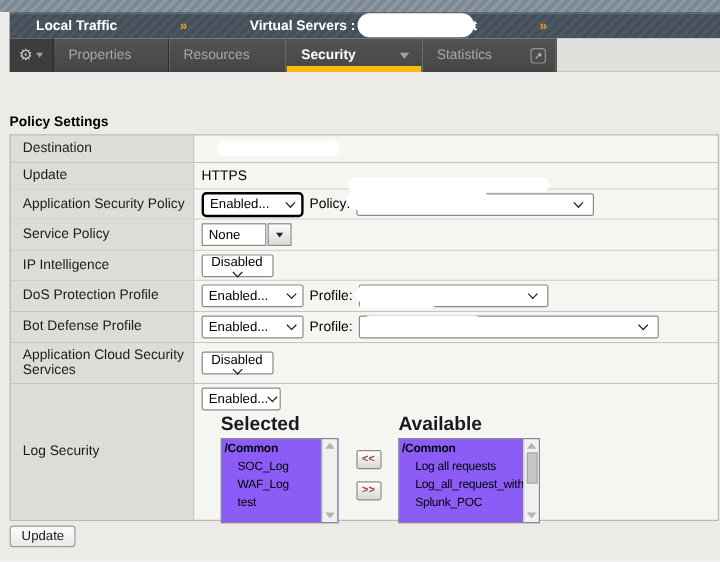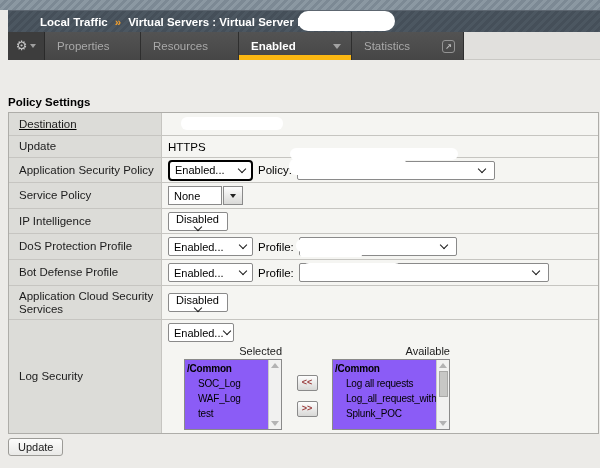--- a/index.html
+++ b/index.html
@@ -6,22 +6,22 @@
   body { font-family: "Liberation Sans", sans-serif; background: #fff; }
   .page { position: relative; width: 600px; height: 468px; background: #ecebe8; overflow: hidden; }
 
   
   .top-band { position: absolute; top: 0; left: 0; width: 600px; height: 10px;
     background: repeating-linear-gradient(135deg, #8b98a2 0 3px, #7c8994 3px 6px); }
 
   
   .crumb-bar { position: absolute; top: 10px; left: 8px; width: 592px; height: 22px;
     background: repeating-linear-gradient(135deg, #4c5761 0 3px, #454f59 3px 6px);
-    border-top: 1px solid #5d6670; display: flex; align-items: center; padding-left: 32px;
-    font-size: 11.5px; font-weight: bold; color: #fff; }
+    border-top: 1px solid #5d6670; display: flex; align-items: center; padding-left: 22px;
+    font-size: 11.5px; font-weight: bold; color: #fff; gap: 45px; }
   .crumb-sep { color: #ee9d2c; margin: 0 7px; font-weight: bold; }
 
   
   .tab-bar { position: absolute; top: 32px; left: 8px; width: 592px; height: 28px; display: flex; }
   .gear-btn { width: 37px; height: 28px; background: #3d3d3d; border-right: 1px solid #2a2a2a;
     display: flex; align-items: center; justify-content: center; gap: 3px; }
   .gear-glyph { color: #c7c7c7; font-size: 13px; line-height: 28px; }
   .tri-down-sm { width: 0; height: 0; border-left: 3px solid transparent; border-right: 3px solid transparent; border-top: 4px solid #9f9f9f; }
   .tab { height: 28px; background: linear-gradient(#535353, #464646); border-right: 1px solid #2e2e2e;
     color: #a9a9a9; font-size: 11.5px; line-height: 27px; padding-left: 12px; position: relative;
@@ -36,21 +36,21 @@
   .popup-icon { margin-left: auto; margin-right: 8px; width: 13px; height: 13px; border: 1px solid #949494;
     border-radius: 3px; color: #b8b8b8; font-size: 8px; line-height: 11px; text-align: center; font-weight: bold; }
   .tab-bar-rest { flex: 1; background: #e1e0dd; border-bottom: 1px solid #c9c8c4; }
 
   
   .section-title { position: absolute; left: 8px; top: 96px; font-size: 11.5px; font-weight: bold; color: #000; }
 
   
   .settings-table { position: absolute; left: 8px; top: 112px; width: 591px; border: 1px solid #aeada9; }
   .trow { display: flex; border-top: 1px solid #c6c5c1; }
-  .trow:first-child { border-top: none; text-decoration: underline; }
+  .trow:first-child { border-top: none; }
   .h22 { height: 22px; } .h25 { height: 25px; } .h26 { height: 26px; } .h34 { height: 34px; } .hlog { height: 114px; }
   .cell-label { width: 153px; flex: none; background: #dcdcd8; border-right: 1px solid #c6c5c1;
     display: flex; align-items: center; padding: 0 6px 0 10px; font-size: 11.5px; color: #1c1c1c; line-height: 13px; }
   .cell-value { flex: 1; background: #f5f5f2; display: flex; align-items: center; padding-left: 6px;
     font-size: 11.5px; color: #000; min-width: 0; position: relative; }
 
   
   .sel { display: inline-flex; align-items: center; justify-content: space-between; background: #fff;
     border: 1px solid #8a8a8a; border-radius: 2px; height: 19px; padding: 0 6px 0 5px; font-size: 11px;
     color: #000; flex: none; text-align: right; }
@@ -65,21 +65,21 @@
   .combo-input { width: 54px; height: 19px; background: #fff; border: 1px solid #8a8a8a;
     padding-left: 5px; font-size: 11px; display: flex; align-items: center; flex: none; }
   .combo-btn { width: 20px; height: 19px; margin-left: 1px; background: linear-gradient(#fdfdfd, #d9d9d7);
     border: 1px solid #8a8a8a; display: flex; align-items: center; justify-content: center; flex: none; }
   .tri-down { width: 0; height: 0; border-left: 3.5px solid transparent; border-right: 3.5px solid transparent; border-top: 4px solid #222; }
 
   
   .cell-log { flex-direction: column; align-items: flex-start; padding-top: 3px; }
   .dual { display: flex; margin-top: 1px; margin-left: 16px; }
   .lp-col { display: flex; flex-direction: column; }
-  .lp-header { text-align: right; font-size: 11px; color: #1b1b1b; margin-bottom: 2px; margin-top: 2px; }
+  .lp-header { text-align: left; font-size: 16px; color: #1b1b1b; margin-bottom: 2px; margin-top: 2px; font-weight: bold; }
   .listbox { border: 1px solid #8a8a8a; background: #8b5cf6; height: 71px; display: flex; }
   .listbox-selected { width: 98px; }
   .listbox-available { width: 118px; }
   .list-items { flex: 1; overflow: hidden; padding-top: 1px; }
   .li { font-size: 10px; line-height: 15px; padding-left: 13px; white-space: nowrap; overflow: hidden; color: #000; letter-spacing: -0.2px; }
   .li-root { font-weight: bold; padding-left: 2px; }
   .vscroll { width: 13px; flex: none; border-left: 1px solid #cbcbc9; background: #f1f1f0;
     display: flex; flex-direction: column; align-items: center; padding: 3px 0; }
   .sb-up { width: 0; height: 0; border-left: 4px solid transparent; border-right: 4px solid transparent; border-bottom: 5px solid #b3b3b3; }
   .sb-down { width: 0; height: 0; border-left: 4px solid transparent; border-right: 4px solid transparent; border-top: 5px solid #b3b3b3; }
@@ -126,21 +126,21 @@
       <span class="gear-glyph">⚙</span>
       <span class="tri-down-sm"></span>
     </div>
     <div class="tab tab-properties">
       <span>Properties</span>
     </div>
     <div class="tab tab-resources">
       <span>Resources</span>
     </div>
     <div class="tab tab-security">
-      <span>Enabled</span>
+      <span>Security</span>
       <span class="tab-chev"></span>
       <span class="active-underline"></span>
     </div>
     <div class="tab tab-statistics">
       <span>Statistics</span>
       <span class="popup-icon">↗</span>
     </div>
     <div class="tab-bar-rest"></div>
   </div>
 

